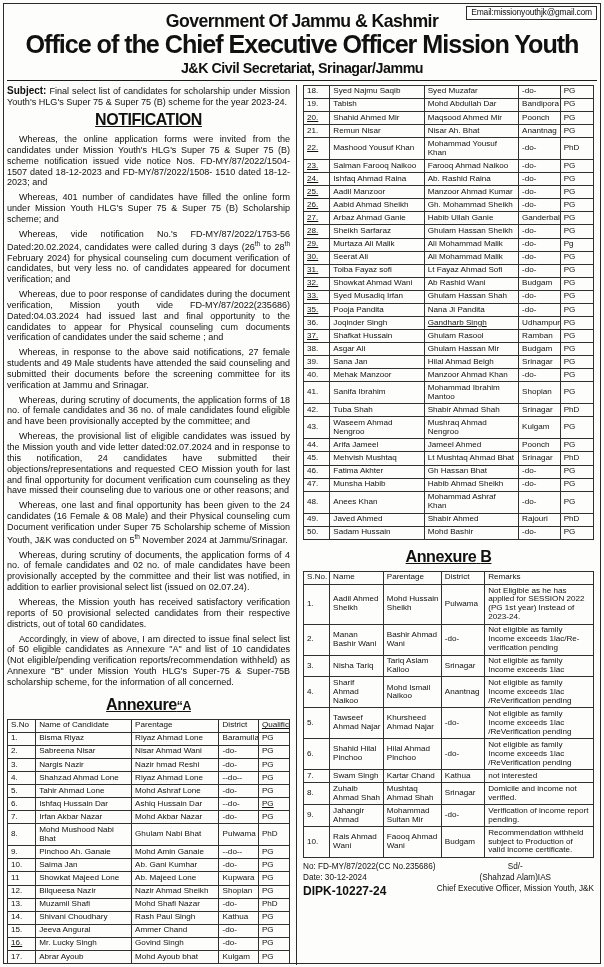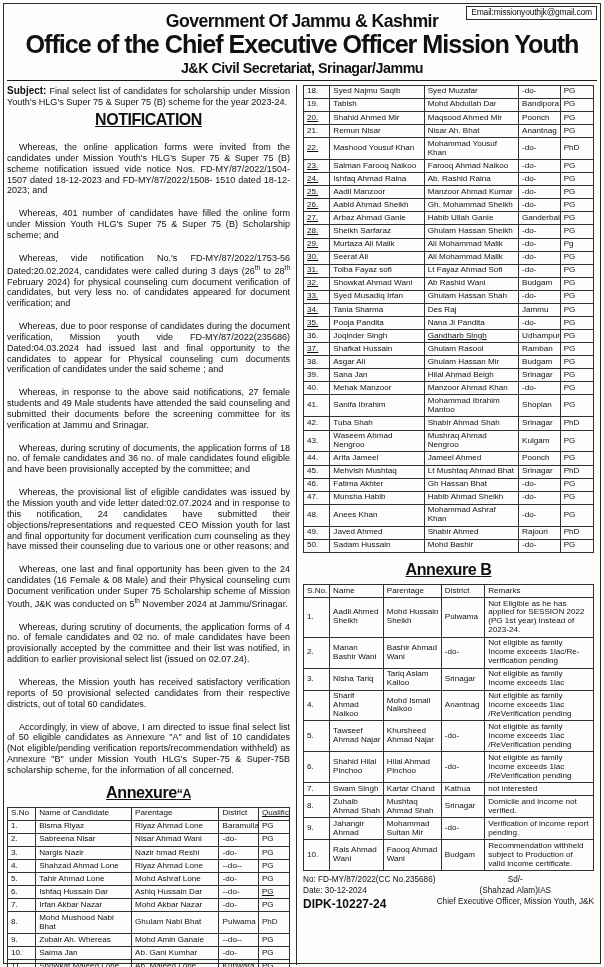--- a/index.html
+++ b/index.html
@@ -121,21 +121,21 @@
     letter-spacing: -0.5px;
     text-decoration: underline;
     text-underline-offset: 1px;
     margin: 2px 0 3px 0;
     transform: scaleX(0.94);
   }
   p.para {
     font-size: 9.05px;
     line-height: 1.2;
     text-align: justify;
-    margin: 12px 0 1px 0;
+    margin: 4px 0 1px 0;
     text-indent: 12px;
     hyphens: auto;
   }
   p.para sup { font-size: 6.5px; }
 
   
   .annex-title {
     text-align: center;
     font-weight: bold;
     font-size: 17px;
@@ -312,21 +312,21 @@
               </tr>
               <tr>
                 <td>8.</td>
                 <td>Mohd Mushood Nabi Bhat</td>
                 <td>Ghulam Nabi Bhat</td>
                 <td>Pulwama</td>
                 <td>PhD</td>
               </tr>
               <tr>
                 <td>9.</td>
-                <td>Zubair Ah. Whereas</td>
+                <td>Pinchoo Ah. Ganaie</td>
                 <td>Mohd Amin Ganaie</td>
                 <td>--do--</td>
                 <td>PG</td>
               </tr>
               <tr>
                 <td>10.</td>
                 <td>Saima Jan</td>
                 <td>Ab. Gani Kumhar</td>
                 <td>-do-</td>
                 <td>PG</td>
@@ -501,27 +501,20 @@
                 <td>Showkat Ahmad Wani</td>
                 <td>Ab Rashid Wani</td>
                 <td>Budgam</td>
                 <td>PG</td>
               </tr>
               <tr>
                 <td class="sn u">33.</td>
                 <td>Syed Musadiq Irfan</td>
                 <td>Ghulam Hassan Shah</td>
                 <td>-do-</td>
-                <td>PG</td>
-              </tr>
-              <tr>
-                <td class="sn u">34.</td>
-                <td>Tania Sharma</td>
-                <td>Des Raj</td>
-                <td>Jammu</td>
                 <td>PG</td>
               </tr>
               <tr>
                 <td class="sn u">35.</td>
                 <td>Pooja Pandita</td>
                 <td>Nana Ji Pandita</td>
                 <td>-do-</td>
                 <td>PG</td>
               </tr>
               <tr>

